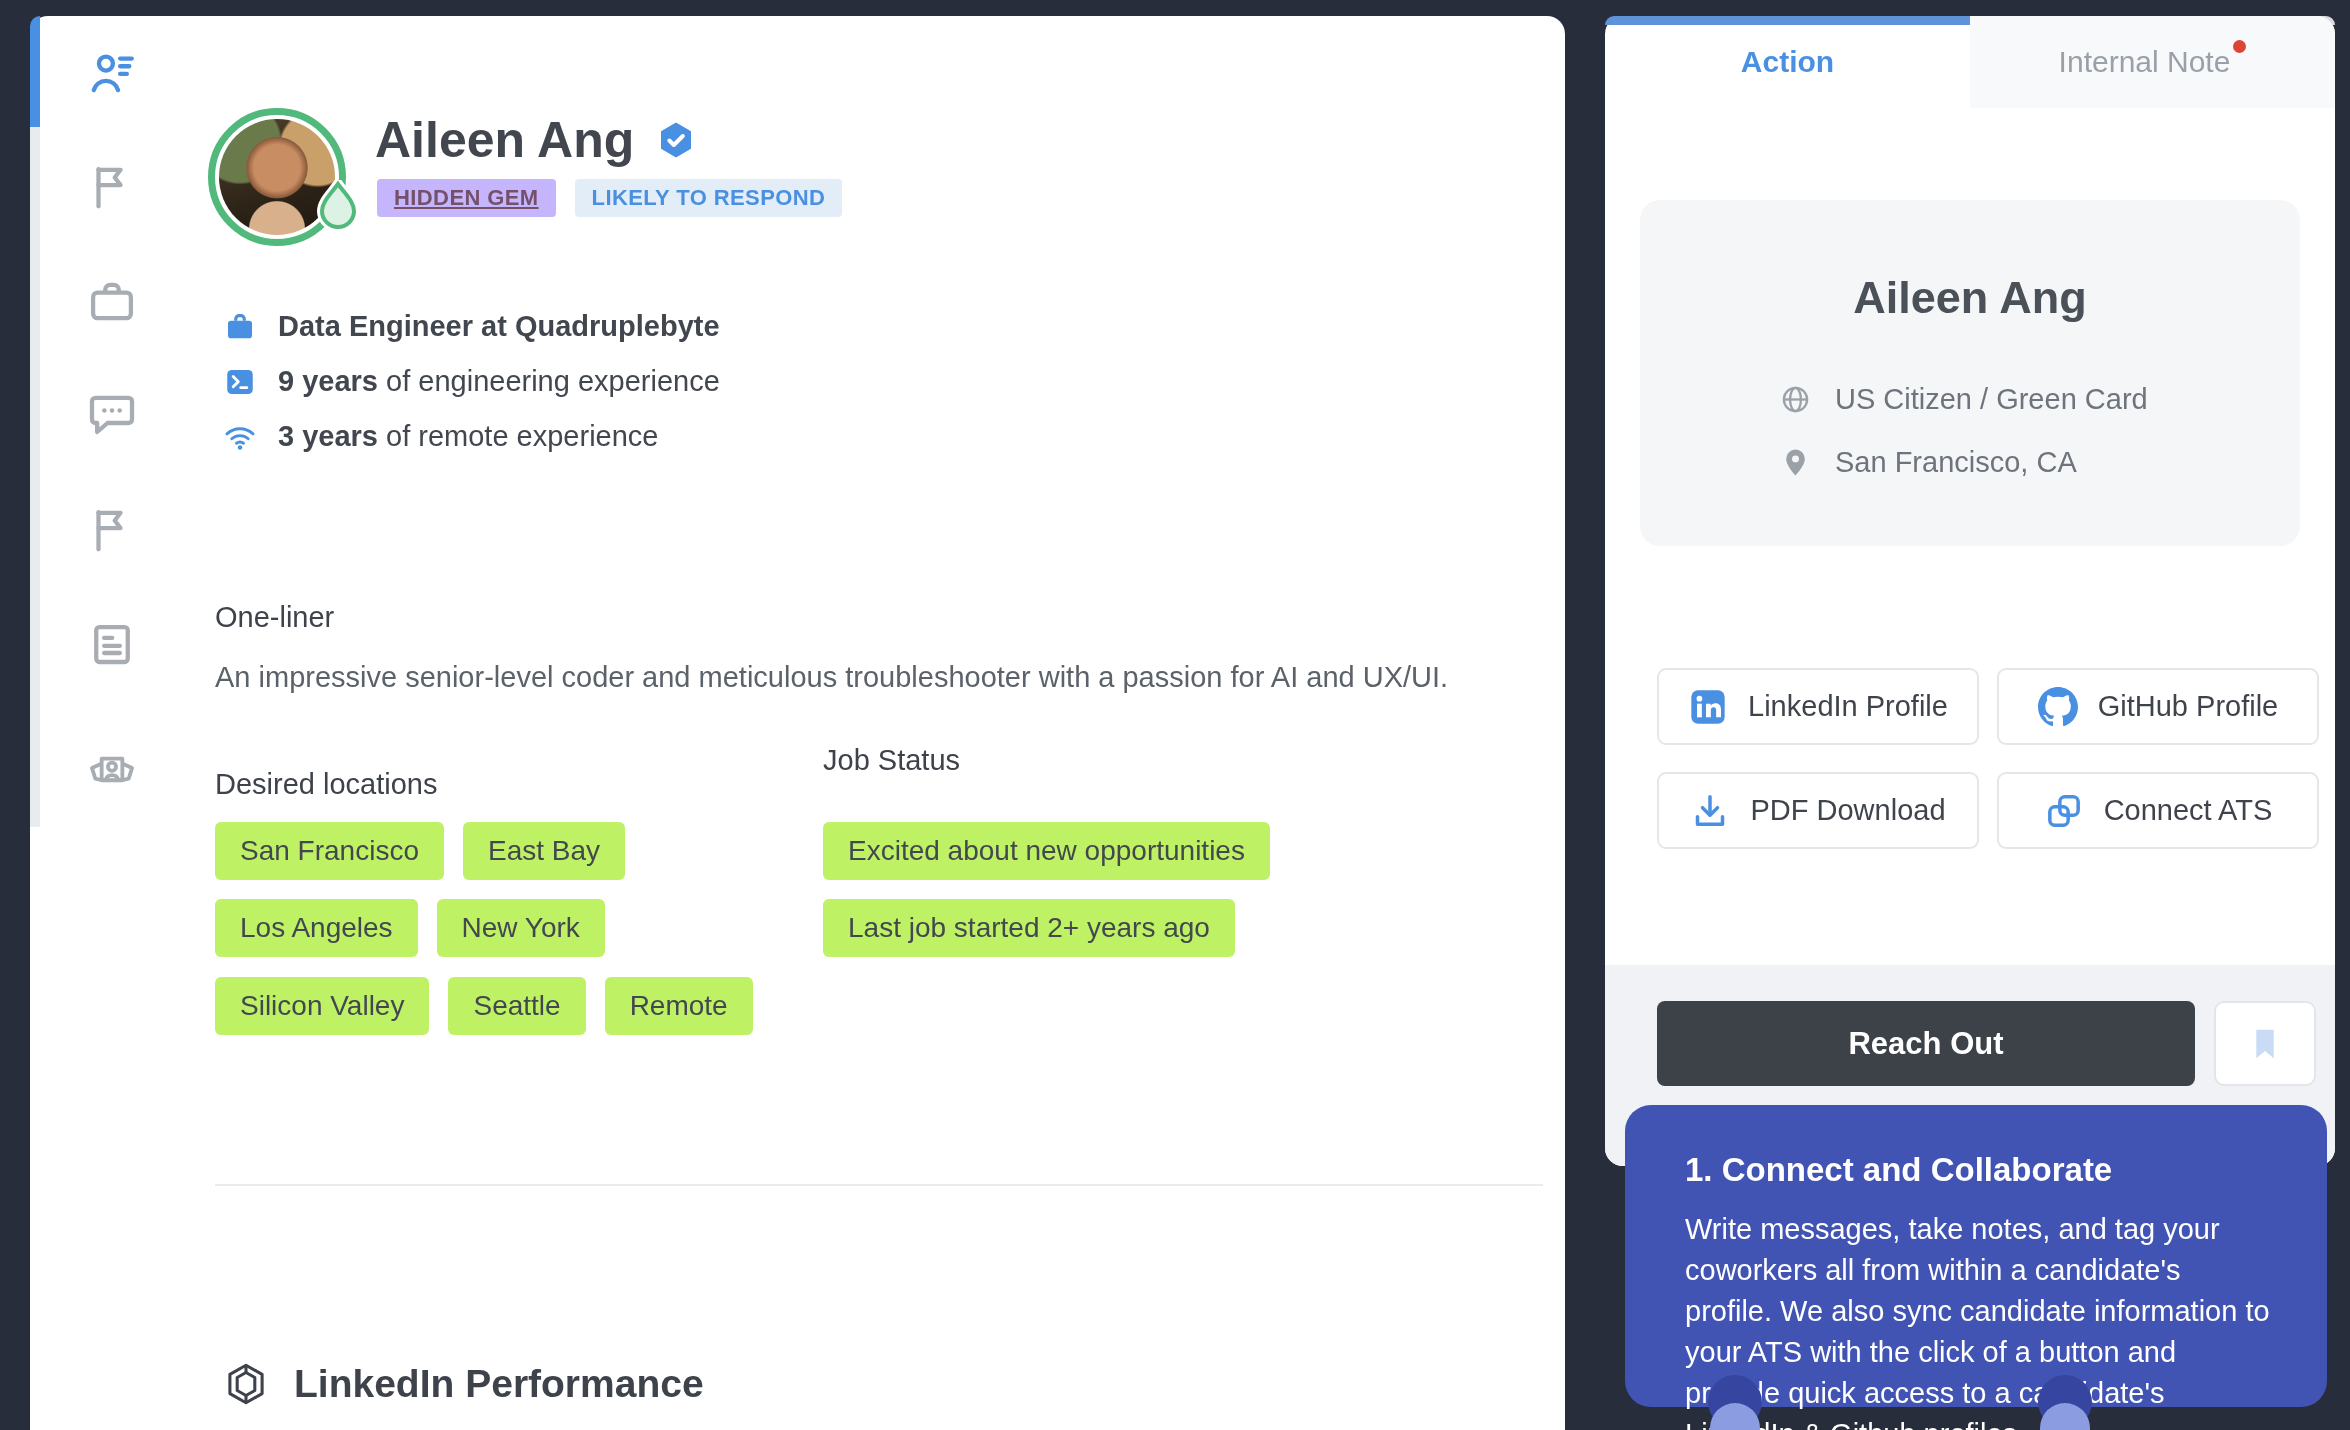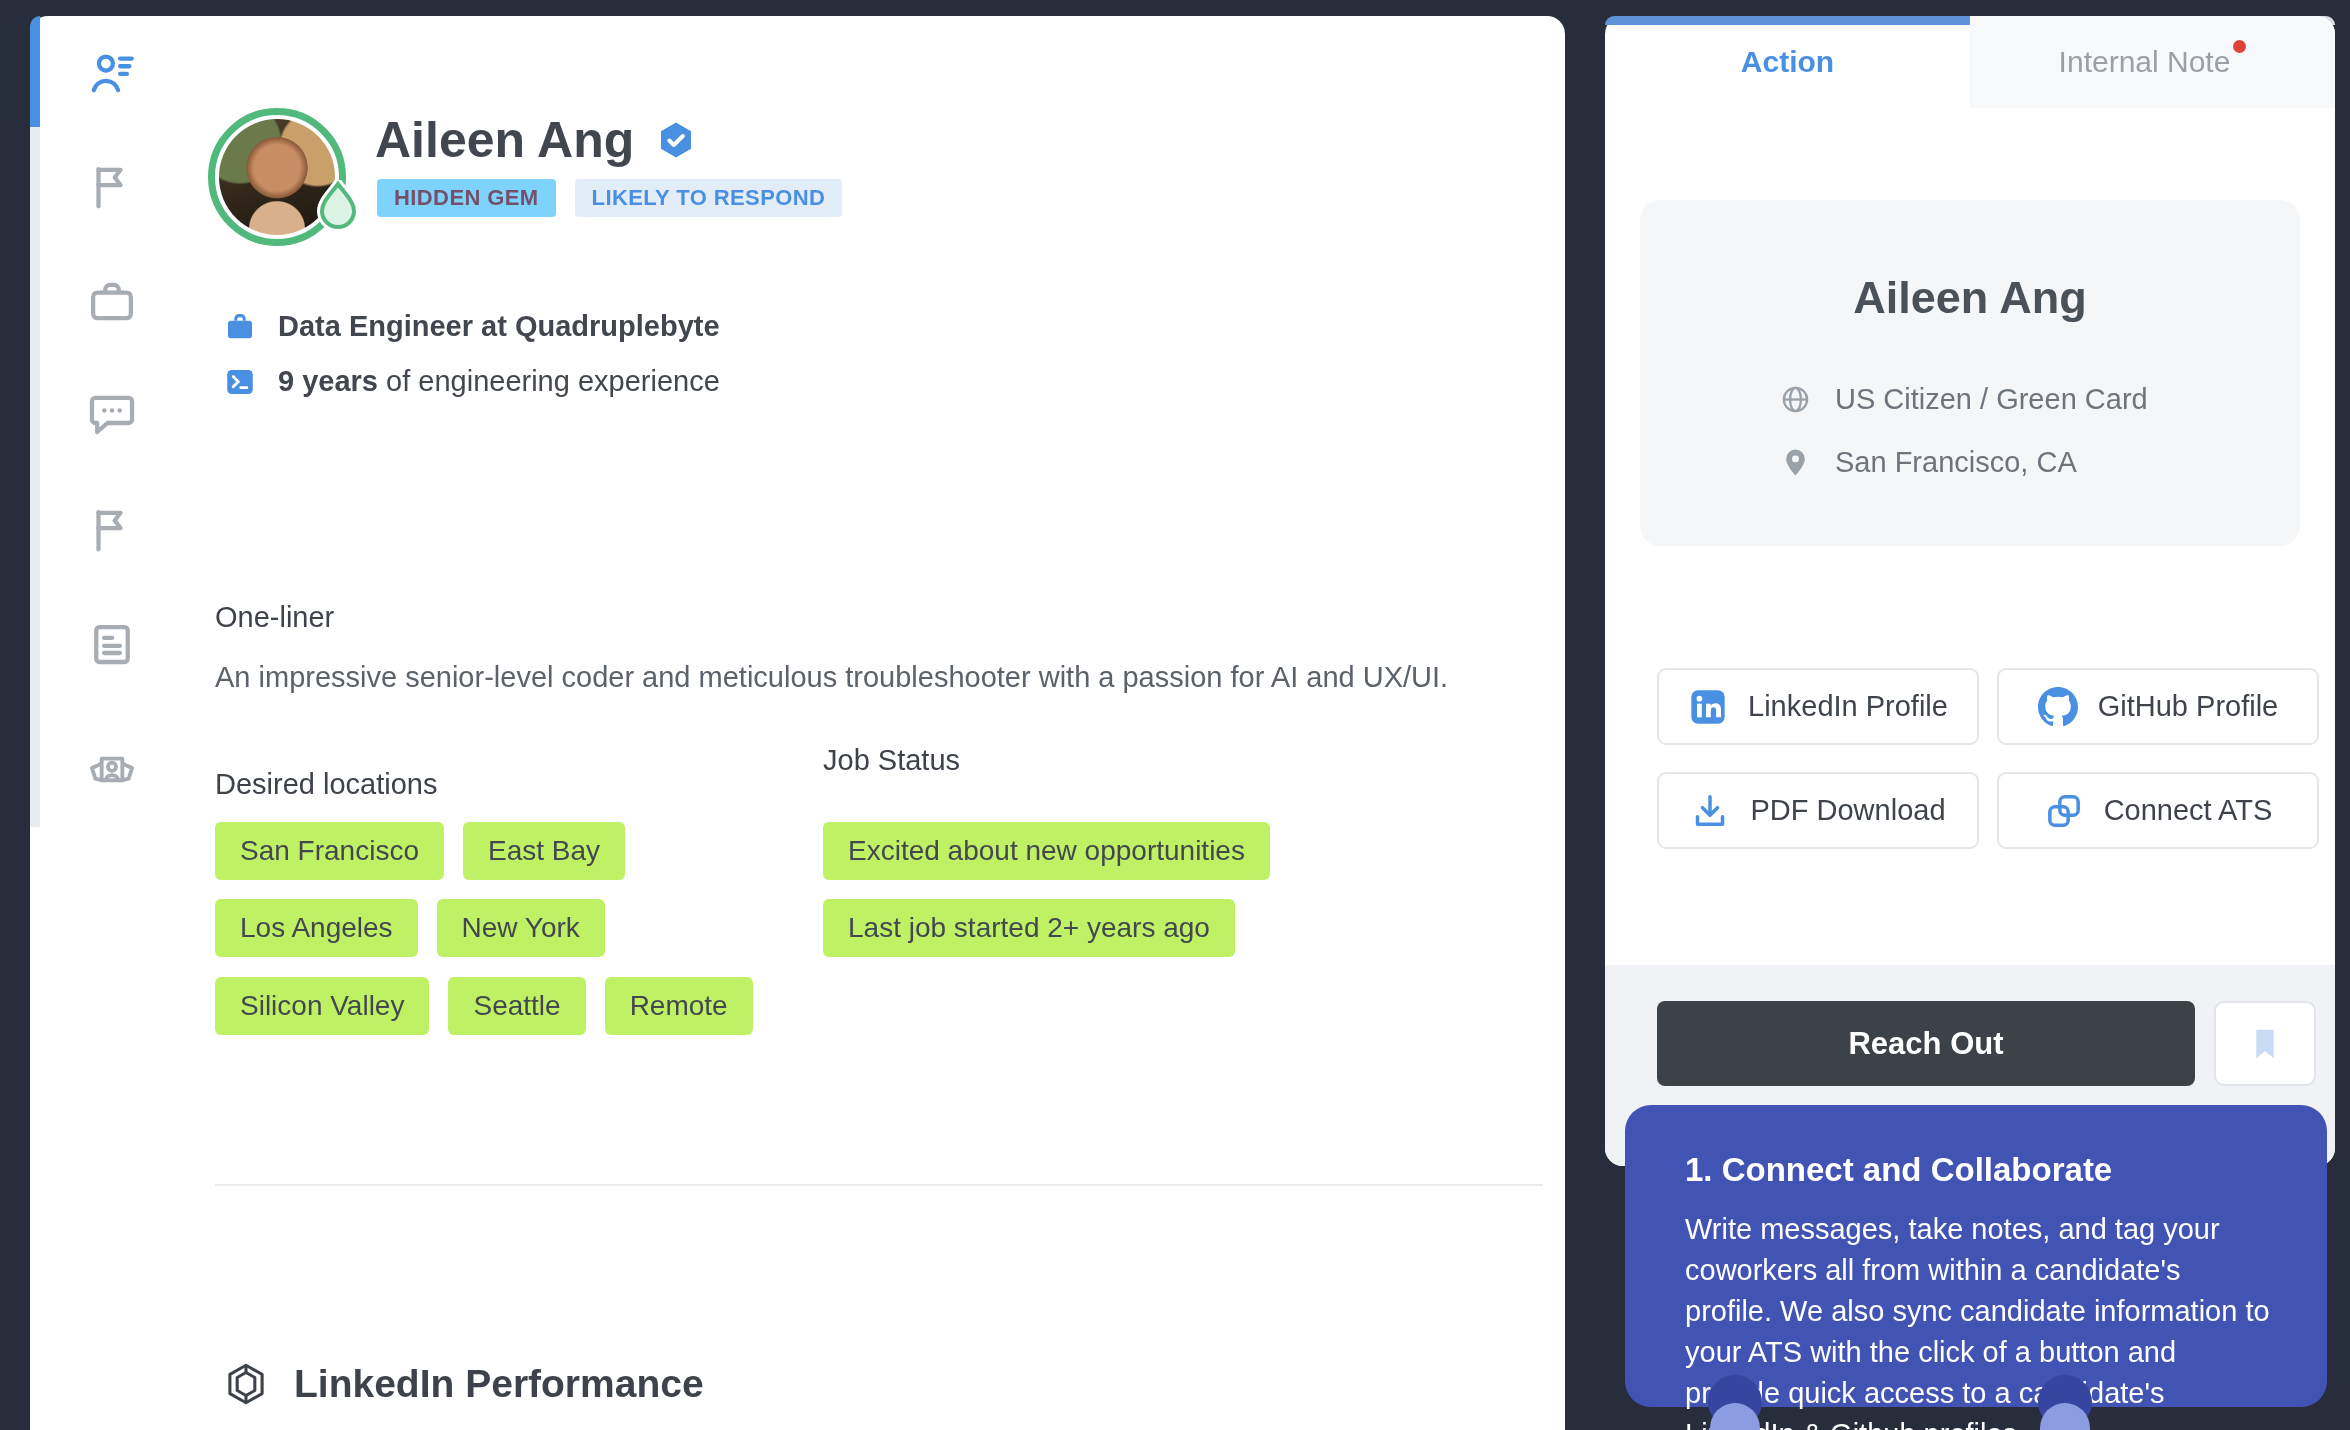--- a/index.html
+++ b/index.html
@@ -22,21 +22,21 @@
       radial-gradient(circle at 50% 42%, #c98d63 0 26%, #8a5a3a 34%, transparent 35%),
       radial-gradient(circle at 50% 95%, #d9b08c 0 22%, transparent 23%),
       radial-gradient(circle at 18% 20%, #6b7a4a 0 30%, transparent 32%),
       radial-gradient(circle at 85% 25%, #c9a06a 0 28%, transparent 30%),
       linear-gradient(160deg,#51412c,#2e2418 60%,#1d1710);}
   .droplet{left:282px;top:164px;width:52px;height:58px;}
   .cand-name{left:345px;top:95px;font-size:50px;font-weight:bold;color:#42474f;display:flex;align-items:center;gap:22px;}
   .cand-name svg{width:40px;height:40px;}
   .badge-row{left:347px;top:163px;display:flex;gap:19px;}
   .badge{height:38px;line-height:38px;padding:0 17px;border-radius:4px;font-size:22px;font-weight:bold;letter-spacing:.4px;}
-  .badge.gem{background:#7dd3fc;color:#74506b;}
+  .badge.gem{background:#c4b5fd;color:#74506b;text-decoration:underline;}
   .badge.respond{background:#e3edf8;color:#4a90e2;}
 
   
   .facts{left:193px;top:283px;display:flex;flex-direction:column;}
   .fact{height:55px;display:flex;align-items:center;gap:21px;font-size:29px;color:#42474f;}
   .fact svg{width:34px;height:34px;flex:0 0 34px;}
   .fact b{font-weight:bold;}
 
   .sec-h{font-size:29px;font-weight:normal;color:#3e434b;}
   .one-liner-h{left:185px;top:585px;}
@@ -182,20 +182,29 @@
         </svg>
         <span><span></span><b>Data Engineer at Quadruplebyte</b><span></span></span>
       </div>
       <div class="fact">
         <svg viewBox="0 0 24 24">
           <rect x="3" y="3.5" width="18" height="17" rx="3.2" fill="#4a90e2"></rect>
           <path d="M7.2 8.2l3.6 3.6-3.6 3.6" fill="none" stroke="#fff" stroke-width="2" stroke-linecap="round" stroke-linejoin="round"></path>
           <path d="M12.5 16h4.3" stroke="#fff" stroke-width="2" stroke-linecap="round"></path>
         </svg>
         <span><span></span><b>9 years</b><span> of engineering experience</span></span>
+      </div>
+      <div class="fact">
+        <svg viewBox="0 0 24 24">
+          <path d="M2.8 9.8a13.5 13.5 0 0 1 18.4 0" fill="none" stroke="#4a90e2" stroke-width="2" stroke-linecap="round"></path>
+          <path d="M6.2 13.2a8.8 8.8 0 0 1 11.6 0" fill="none" stroke="#4a90e2" stroke-width="2" stroke-linecap="round"></path>
+          <path d="M9.5 16.4a4.4 4.4 0 0 1 5 0" fill="none" stroke="#4a90e2" stroke-width="2" stroke-linecap="round"></path>
+          <circle cx="12" cy="19.4" r="1.6" fill="#4a90e2"></circle>
+        </svg>
+        <span><span></span><b>3 years</b><span> of remote experience</span></span>
       </div>
     </div>
 
     <div class="abs sec-h one-liner-h">One-liner</div>
     <div class="abs one-liner-t">An impressive senior-level coder and meticulous troubleshooter with a passion for AI and UX/UI.</div>
 
     <div class="abs sec-h desired-h">Desired locations</div>
     <div class="abs chip-row chips-r1">
       <span class="chip">San Francisco</span>
       <span class="chip">East Bay</span>

